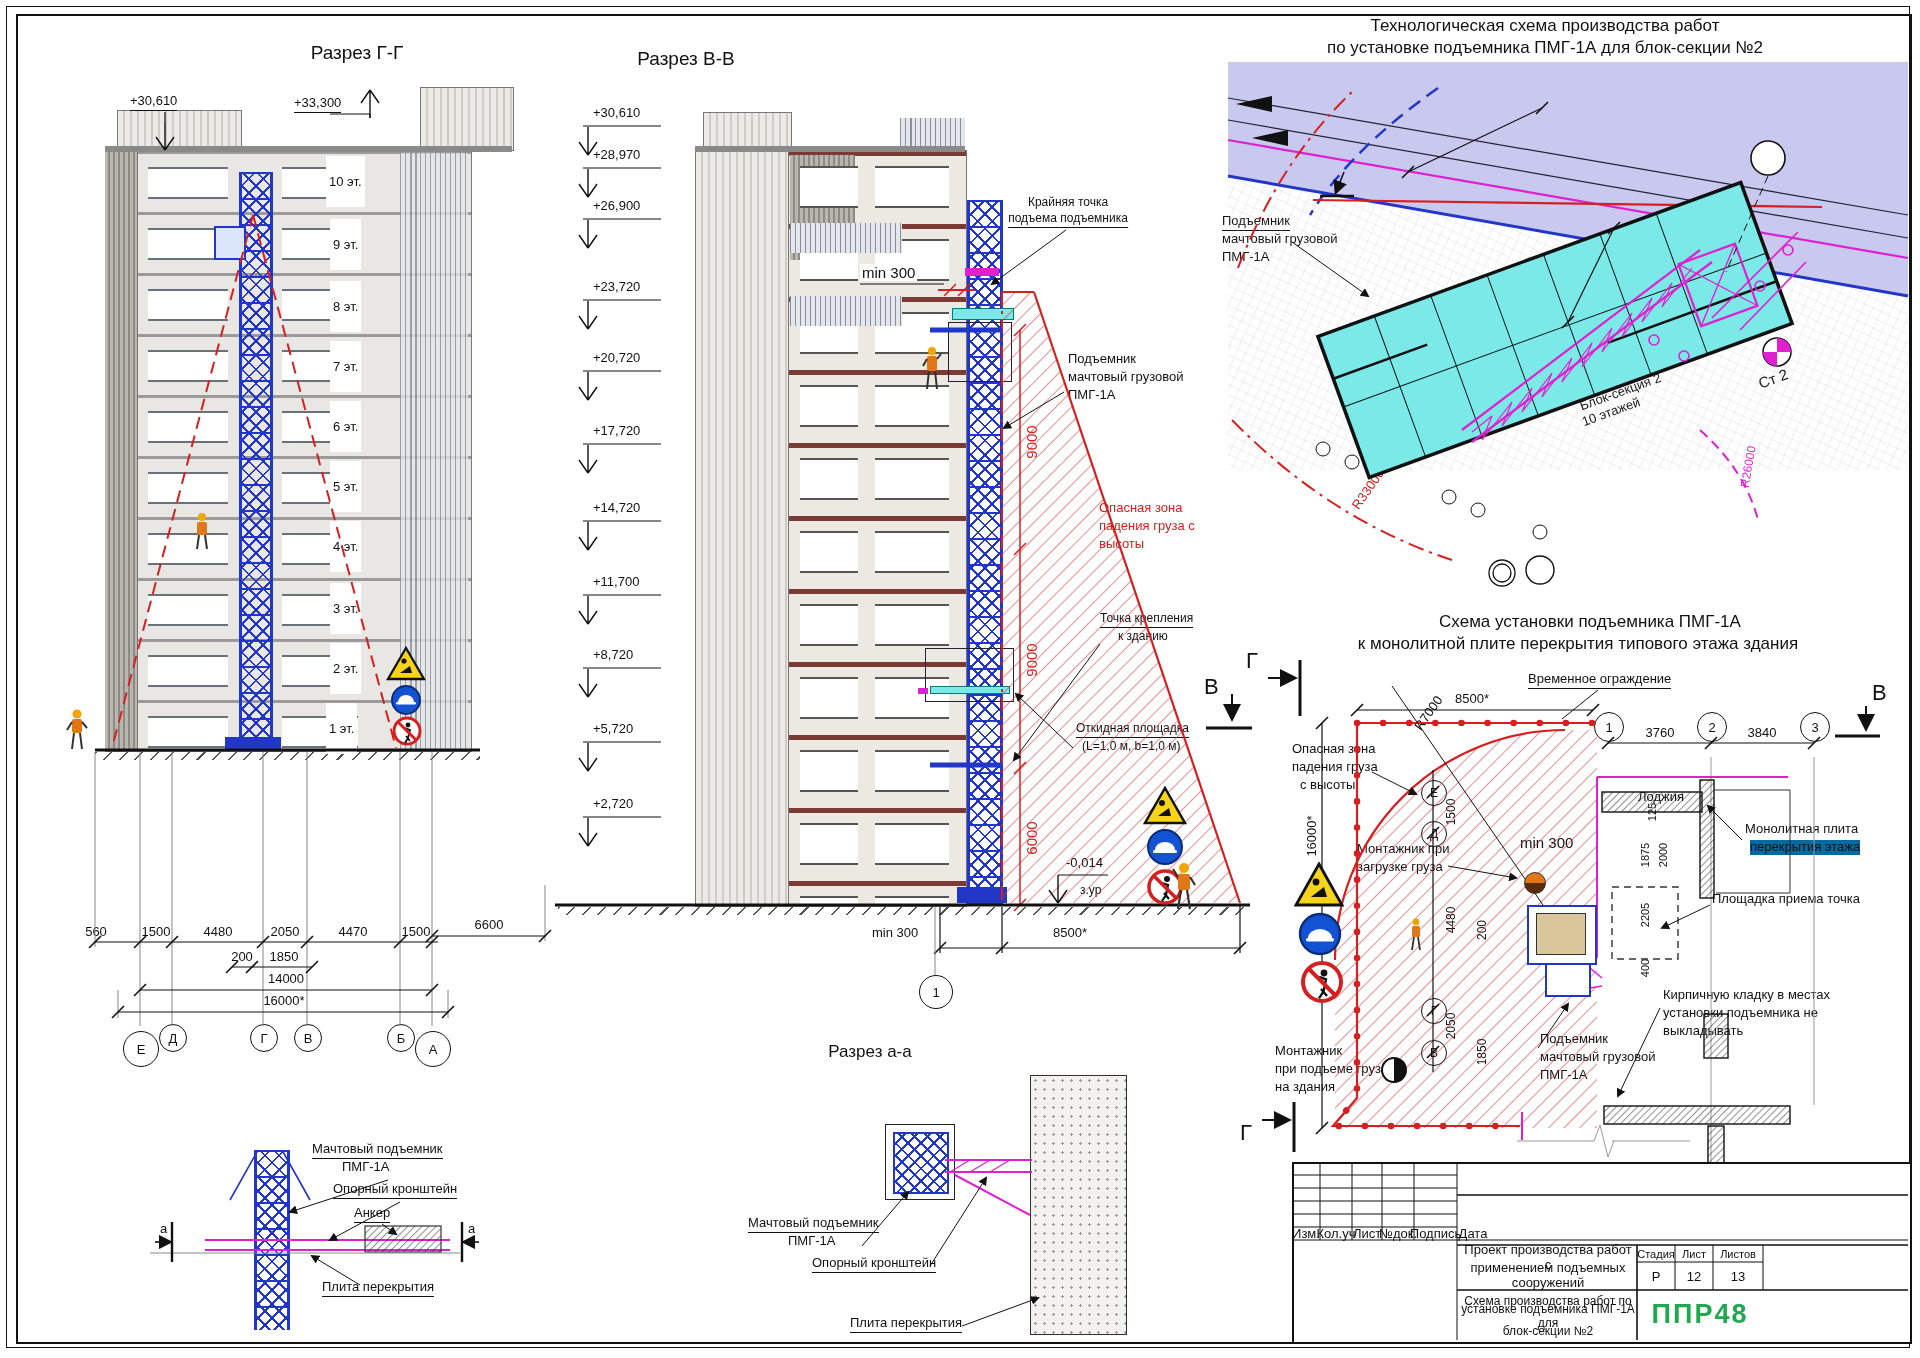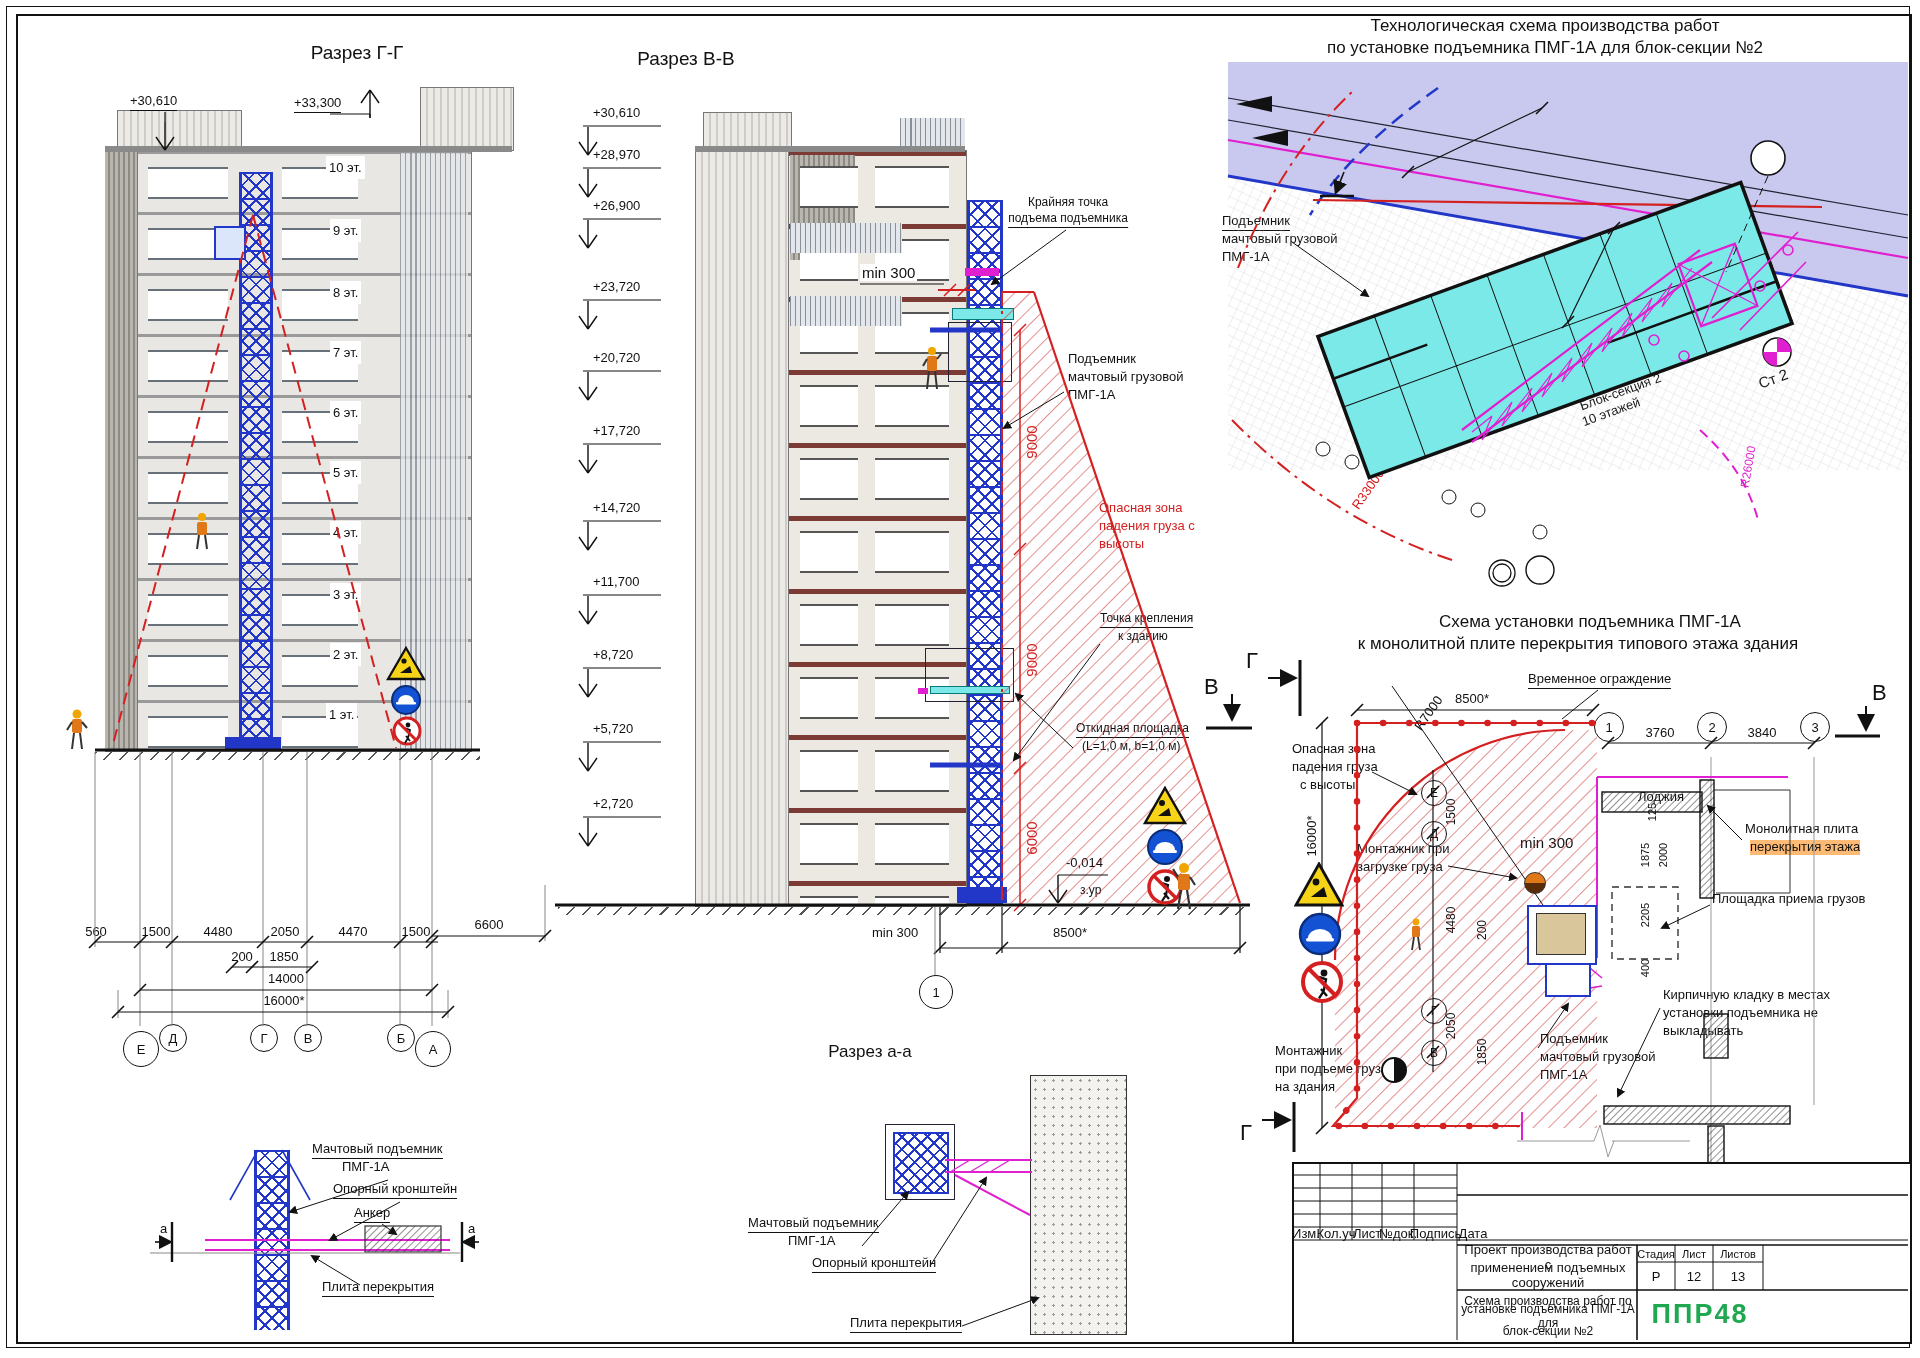--- a/index.html
+++ b/index.html
@@ -12,21 +12,21 @@
   .ctr{transform:translateX(-50%)}
   .u{border-bottom:1.3px solid #111;padding-bottom:1px}
   .red{color:#d42020}
   .mag{color:#e020d0}
   .s19{font-size:19px}.s17{font-size:17px}.s15{font-size:15px}.s13{font-size:13px}
   .s12{font-size:12px}.s11{font-size:11px}.s9{font-size:13px}
   .v{transform:translate(-50%,-50%) rotate(-90deg)}
   .rot{transform-origin:center center}
   .bub{position:absolute;border:1.6px solid #111;border-radius:50%;background:#fff;
        display:flex;align-items:center;justify-content:center;font-size:13px}
-  .flab{position:absolute;background:#fff;padding:4px 3px;font-size:13px}
+  .flab{position:absolute;background:#fff;padding:18px 3px;font-size:13px}
   
   .slabs{background-color:#e9e7e3;background-image:repeating-linear-gradient(180deg,#9a9a9a 0 2.5px,transparent 2.5px 61px)}
   .winA{background:repeating-linear-gradient(180deg,transparent 0 14px,#68707a 14px 16px,#ffffff 16px 44px,#68707a 44px 46px,transparent 46px 61px)}
   .winB{background:repeating-linear-gradient(180deg,transparent 0 16px,#555 16px 18px,#ffffff 18px 56px,#555 56px 58px,transparent 58px 73px)}
   .vstripe{background:repeating-linear-gradient(90deg,#eceae6 0 5px,#cfccc6 5px 7px)}
   .dstripe{background:repeating-linear-gradient(90deg,#b9b6b0 0 3px,#8d8a84 3px 5px)}
   .rail{background-color:#e3e6ea;background-image:repeating-linear-gradient(90deg,#8a9099 0 1.5px,transparent 1.5px 5px)}
   .bands{background-color:#ece8e2;background-image:repeating-linear-gradient(180deg,#7b3a34 0 5px,transparent 5px 73px)}
   .mast{border-left:3px solid #2237c8;border-right:3px solid #2237c8;
         background-image:repeating-linear-gradient(45deg,transparent 0 8px,#2237c8 8px 10px),
@@ -512,22 +512,22 @@
   <div class="t s13" style="left:1357px;top:842px;background:#fff">Монтажник при</div>
   <div class="t s13" style="left:1357px;top:860px;background:#fff">загрузке груза</div>
   <div class="t s15" style="left:1518px;top:834px;background:#fff;padding:0 2px">min 300</div>
   <div class="t s13" style="left:1275px;top:1044px">Монтажник</div>
   <div class="t s13" style="left:1275px;top:1062px">при подъеме груза</div>
   <div class="t s13" style="left:1275px;top:1080px">на здания</div>
   <div class="t s13" style="left:1540px;top:1032px;background:#fff">Подъемник</div>
   <div class="t s13" style="left:1540px;top:1050px;background:#fff">мачтовый грузовой</div>
   <div class="t s13" style="left:1540px;top:1068px;background:#fff">ПМГ-1А</div>
   <div class="t s13" style="left:1745px;top:822px;background:#fff">Монолитная плита</div>
-  <div class="t s13" style="left:1750px;top:840px;background:#fdba74">перекрытия этажа</div>
-  <div class="t s13" style="left:1712px;top:892px;background:#fff">Площадка приема грузов</div>
+  <div class="t s13" style="left:1750px;top:840px;background:#0369a1">перекрытия этажа</div>
+  <div class="t s13" style="left:1712px;top:892px;background:#fff">Площадка приема точка</div>
   <div class="t s13" style="left:1663px;top:988px;background:#fff">Кирпичную кладку в местах</div>
   <div class="t s13" style="left:1663px;top:1006px;background:#fff">установки подъемника не</div>
   <div class="t s13" style="left:1663px;top:1024px;background:#fff">выкладывать</div>
   <div class="t s9" style="left:1638px;top:790px">Лоджия</div>
   <div class="bub" style="left:1421px;top:780px;width:24px;height:24px;font-size:12px">Е</div>
   <div class="bub" style="left:1421px;top:821px;width:24px;height:24px;font-size:12px">Д</div>
   <div class="bub" style="left:1421px;top:998px;width:24px;height:24px;font-size:12px">Г</div>
   <div class="bub" style="left:1421px;top:1040px;width:24px;height:24px;font-size:12px">В</div>
   <div class="t s12 v" style="left:1452px;top:812px">1500</div>
   <div class="t s12 v" style="left:1452px;top:920px">4480</div>

